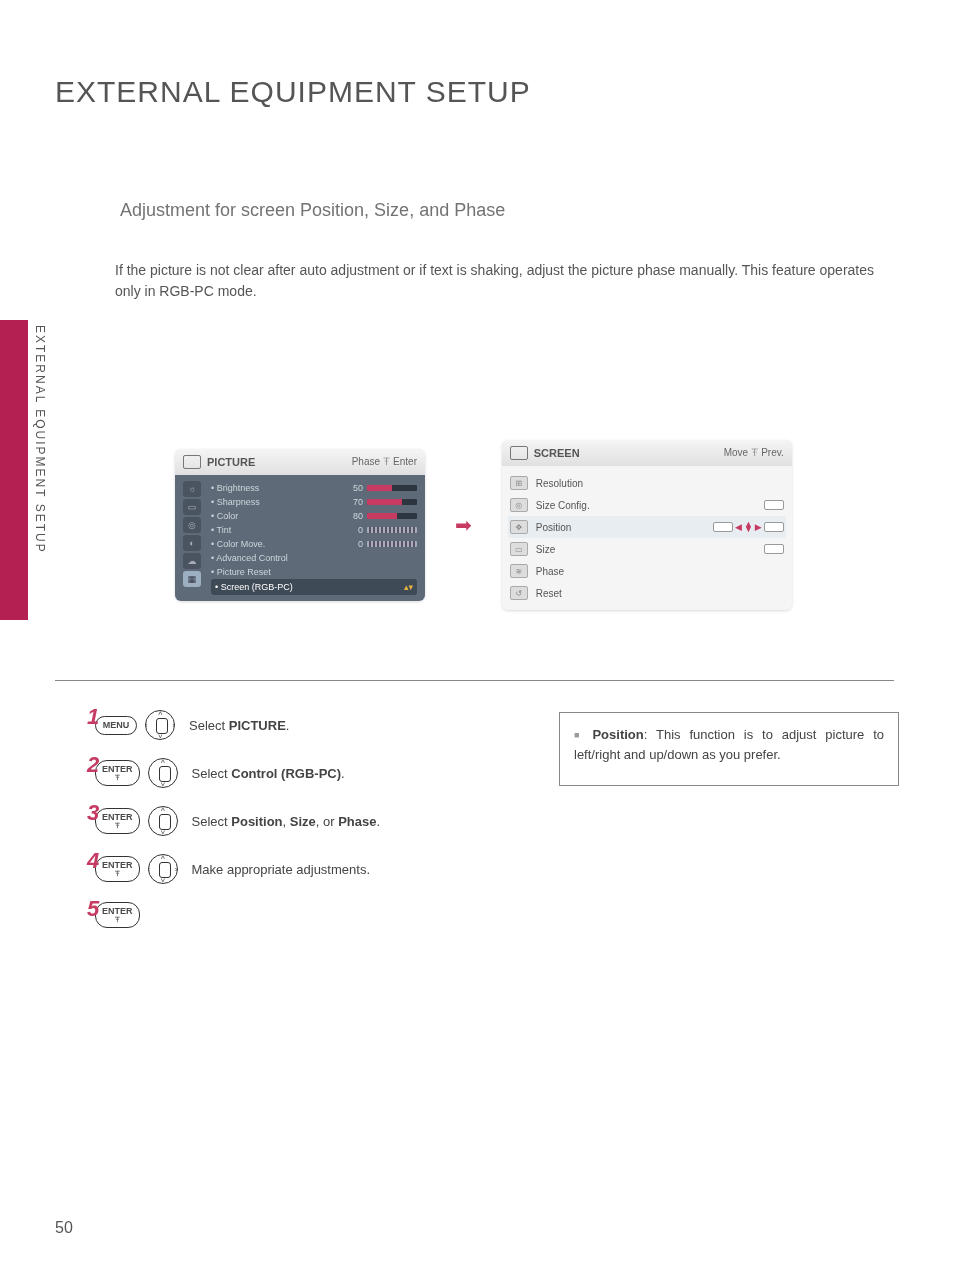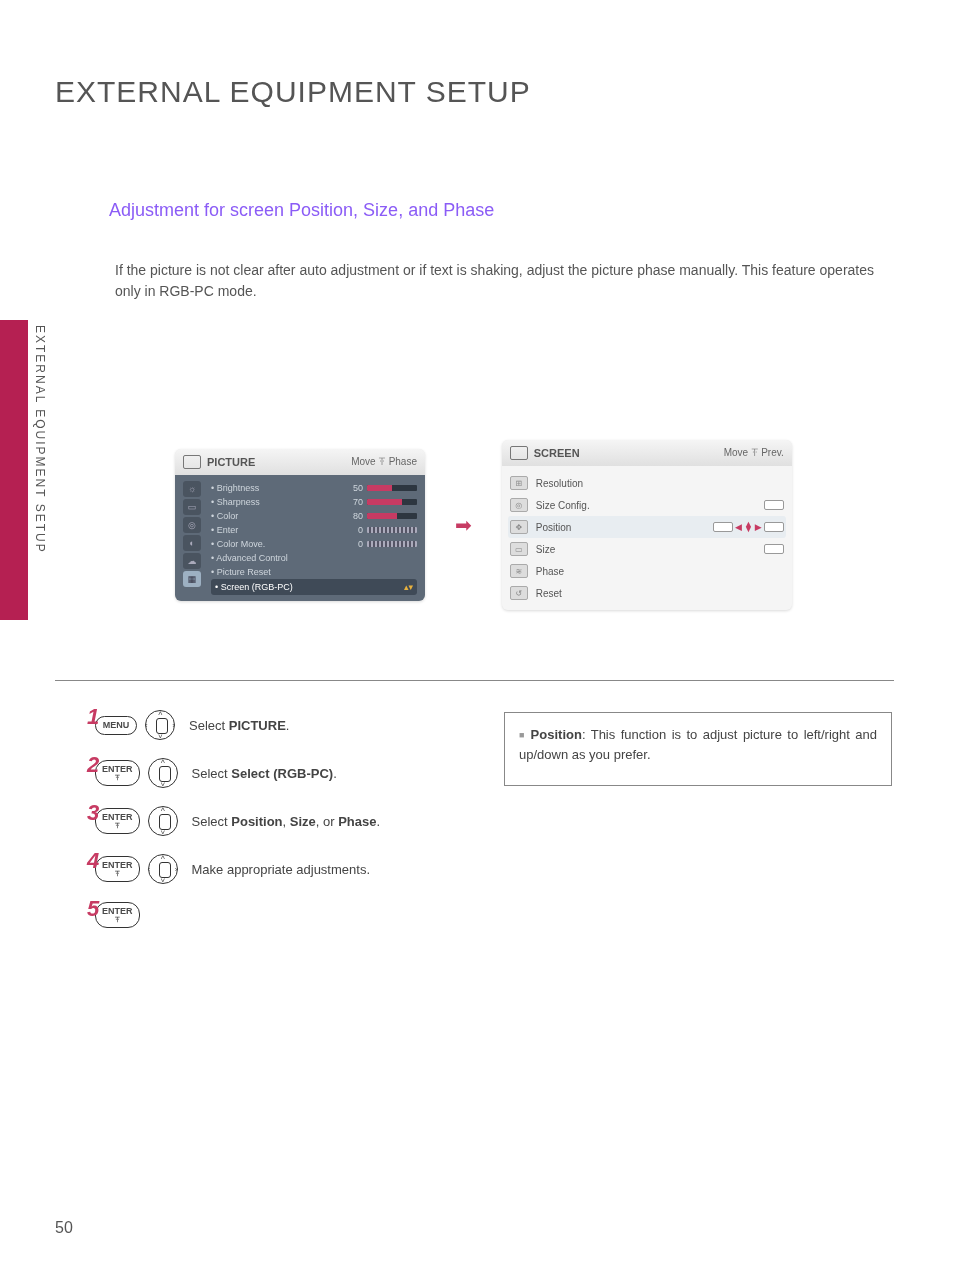--- a/index.html
+++ b/index.html
@@ -15,25 +15,25 @@
     position: absolute;
     left: 55px;
     top: 75px;
     font-size: 30px;
     font-weight: 400;
     letter-spacing: 1px;
     color: #555;
   }
   .subtitle {
     position: absolute;
-    left: 109px;
+    left: 120px;
     top: 200px;
     font-size: 18px;
     font-weight: 500;
-    color: #8b5cf6;
+    color: #737373;
   }
   .desc {
     position: absolute;
     left: 115px;
     top: 260px;
     right: 60px;
     font-size: 14px;
     line-height: 1.5;
     color: #555;
   }
@@ -135,23 +135,23 @@
   .nav-circle::before { content:""; position:absolute; left:10px; top:7px; width:10px; height:14px; border:1.5px solid #333; border-radius:3px; }
   .nav-circle .u { position:absolute; left:12px; top:-2px; font-size:8px;}
   .nav-circle .d { position:absolute; left:12px; bottom:-2px; font-size:8px;}
   .nav-circle .l { position:absolute; left:-1px; top:10px; font-size:8px;}
   .nav-circle .r { position:absolute; right:-1px; top:10px; font-size:8px;}
   .step-text { font-size: 13px; margin-left: 6px; color:#444;}
   .step-text b { font-weight:bold; }
   
   .info-box {
     position: absolute;
-    right: 62px;
+    right: 55px;
     top: 712px;
-    width: 388px;
+    width: 340px;
     border: 1px solid #888;
     padding: 12px 14px;
     font-size: 13px;
     color: #444;
     line-height: 1.55;
   }
   .info-box ul { list-style:none; }
   .info-box li { margin-bottom:8px; text-align:justify;}
   .info-box li::before { content:"■ "; color:#999; font-size:9px; vertical-align:middle;}
   .info-box b { font-weight:bold; }
@@ -174,21 +174,21 @@
 <div class="side-text">EXTERNAL EQUIPMENT SETUP</div>
 
 <div class="panels">
 
   <div class="panel">
     <div class="panel-header">
       <div class="left">
         <span class="icon-box"></span>
         <span>PICTURE</span>
       </div>
-      <span class="hints">Move   ꔉ Phase</span>
+      <span class="hints">Phase   ꔉ Enter</span>
     </div>
     <div class="panel-body panel-flex">
       <div class="panel-icons-col">
         <div class="mini-icon">☼</div>
         <div class="mini-icon">▭</div>
         <div class="mini-icon">◎</div>
         <div class="mini-icon">◐</div>
         <div class="mini-icon">☁</div>
         <div class="mini-icon sel">▦</div>
       </div>
@@ -214,21 +214,21 @@
         <div class="panel-row">
             <span>• Color</span>
             <span style="display:flex;gap:4px;align-items:center">
               <span>80</span>
               <span class="bar">
                 <span class="bar-fill" style="width:60%"></span>
               </span>
             </span>
           </div>
         <div class="panel-row">
-            <span>• Enter</span>
+            <span>• Tint</span>
             <span style="display:flex;gap:4px;align-items:center">
               <span>0</span>
               <span class="bar grad"></span>
             </span>
           </div>
         <div class="panel-row">
             <span>• Color Move.</span>
             <span style="display:flex;gap:4px;align-items:center">
               <span>0</span>
               <span class="bar grad"></span>
@@ -313,21 +313,21 @@
       </span>
     <span class="step-text"><span>Select </span><b>PICTURE</b><span>.</span></span>
   </div>
   <div class="step">
     <span class="step-num">2</span>
     <span class="btn-label"><span>ENTER</span><small>ꔉ</small></span>
     <span class="nav-circle">
         <span class="u">˄</span>
         <span class="d">˅</span>
       </span>
-    <span class="step-text"><span>Select </span><b>Select (RGB-PC)</b><span>.</span></span>
+    <span class="step-text"><span>Select </span><b>Control (RGB-PC)</b><span>.</span></span>
   </div>
   <div class="step">
     <span class="step-num">3</span>
     <span class="btn-label"><span>ENTER</span><small>ꔉ</small></span>
     <span class="nav-circle">
         <span class="u">˄</span>
         <span class="d">˅</span>
       </span>
     <span class="step-text"><span>Select </span><b>Position</b><span>, </span><b>Size</b><span>, or </span><b>Phase</b><span>.</span></span>
   </div>

